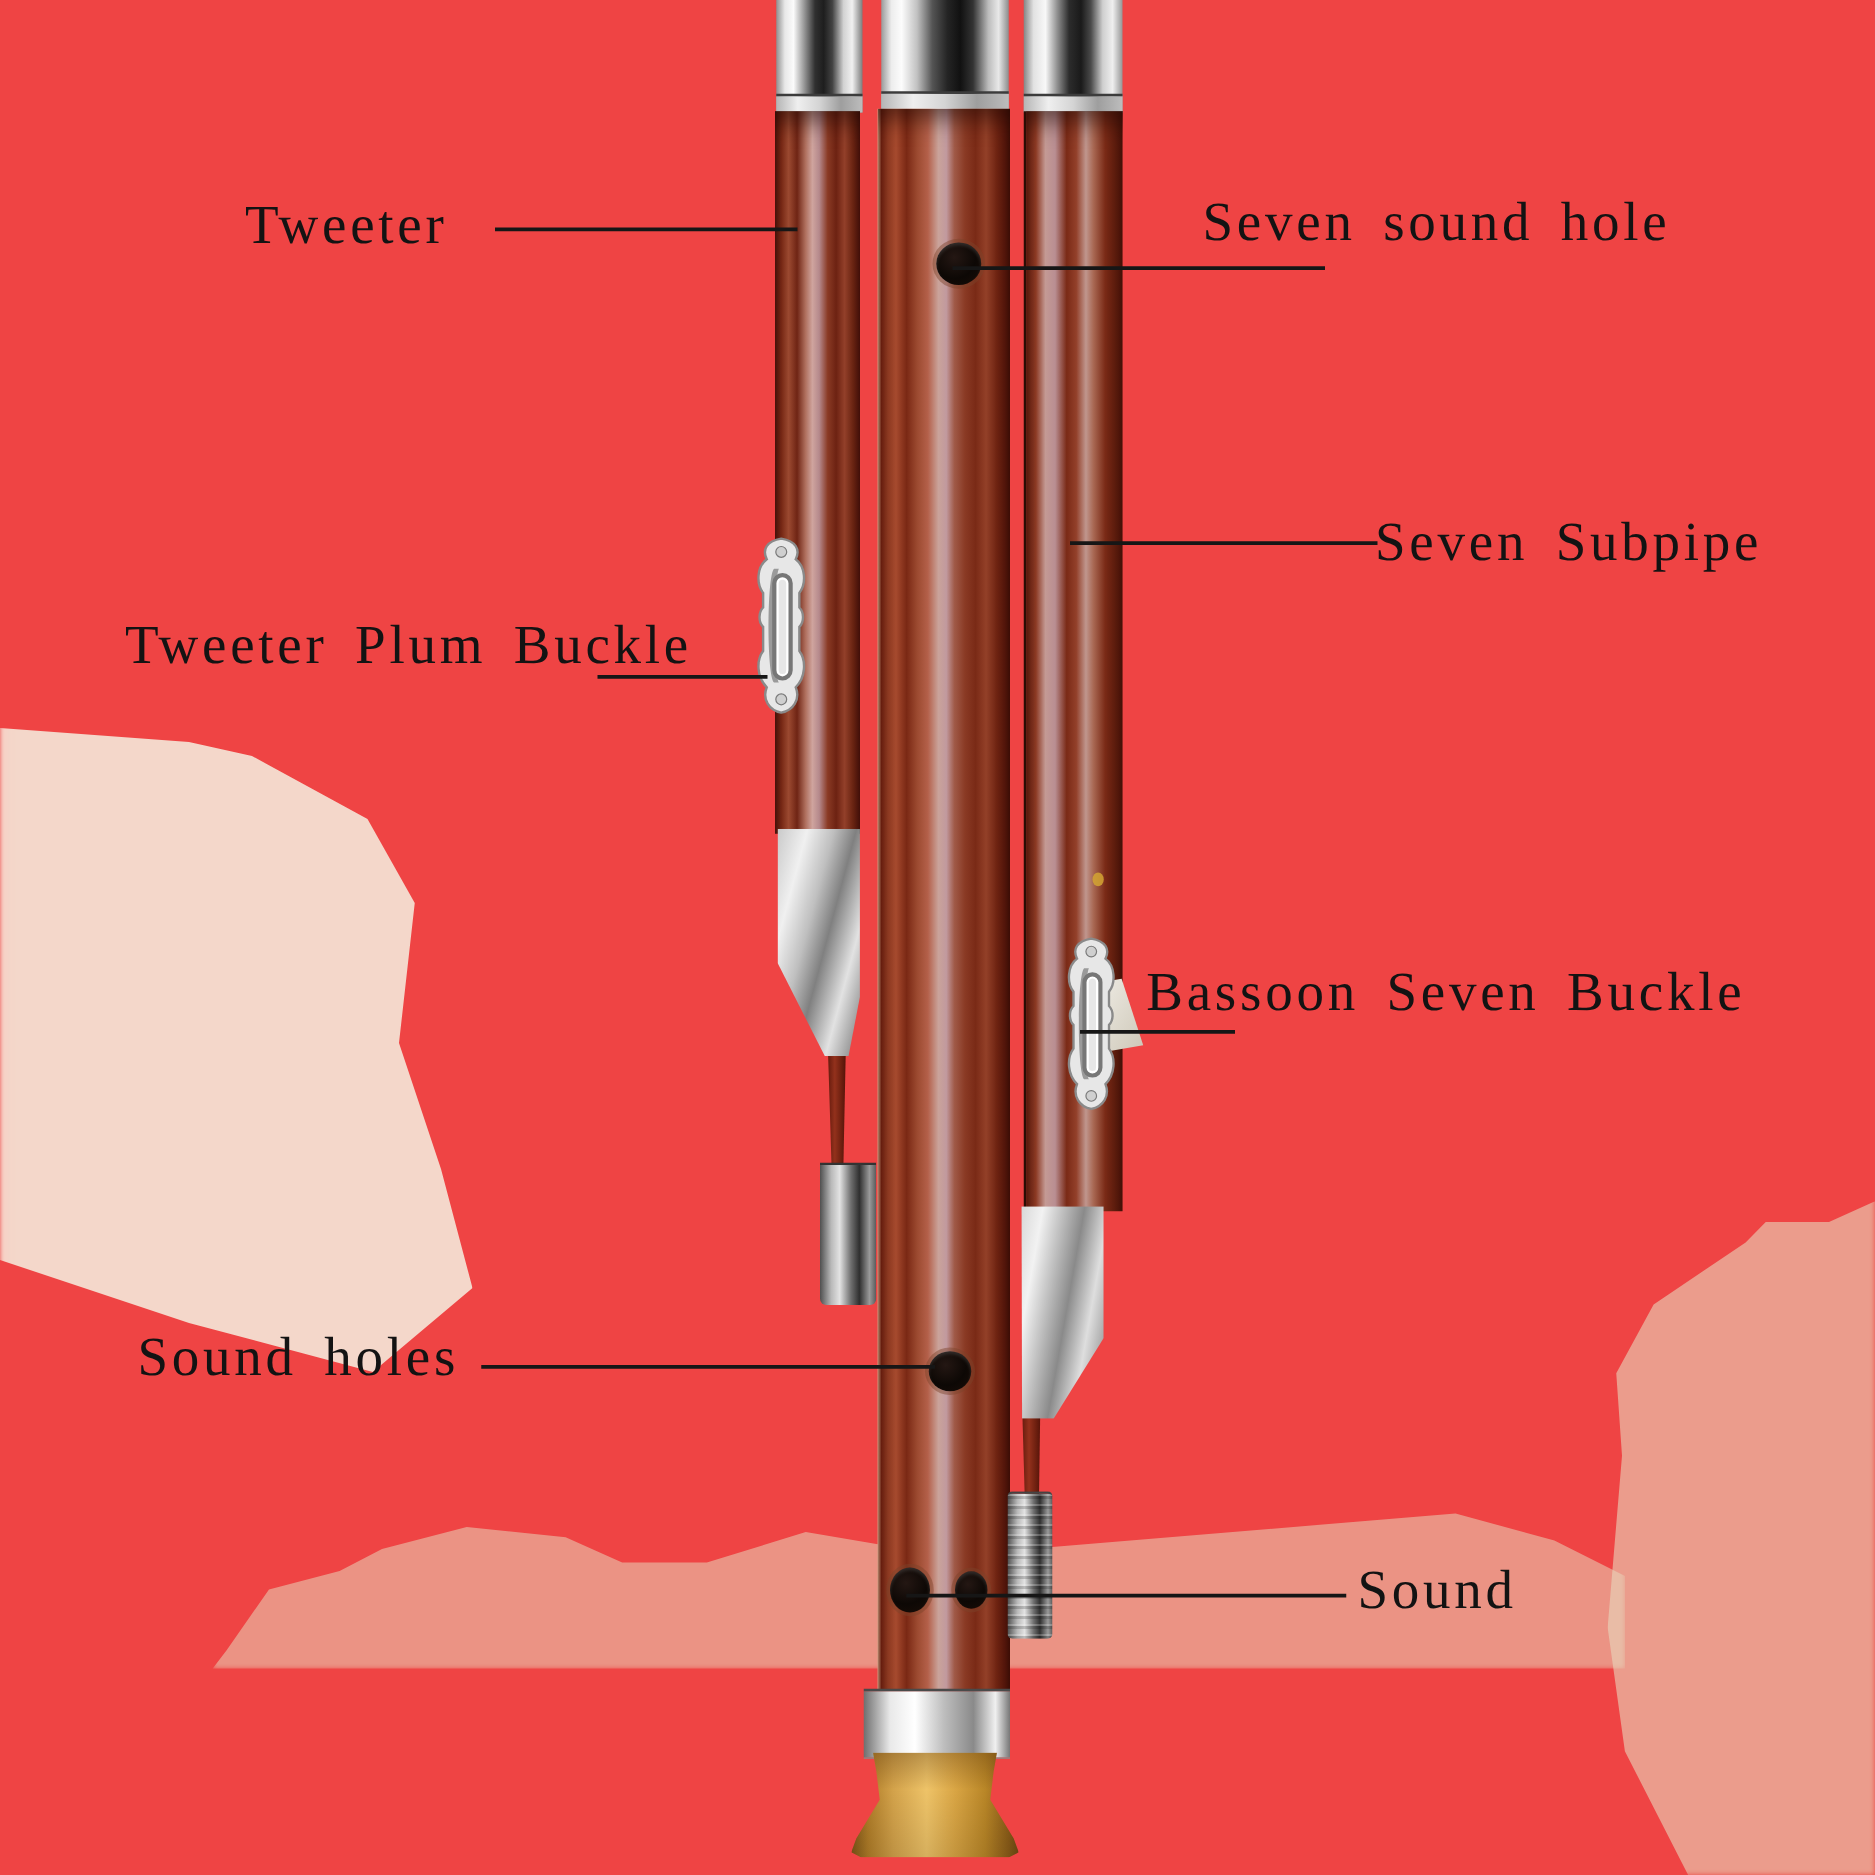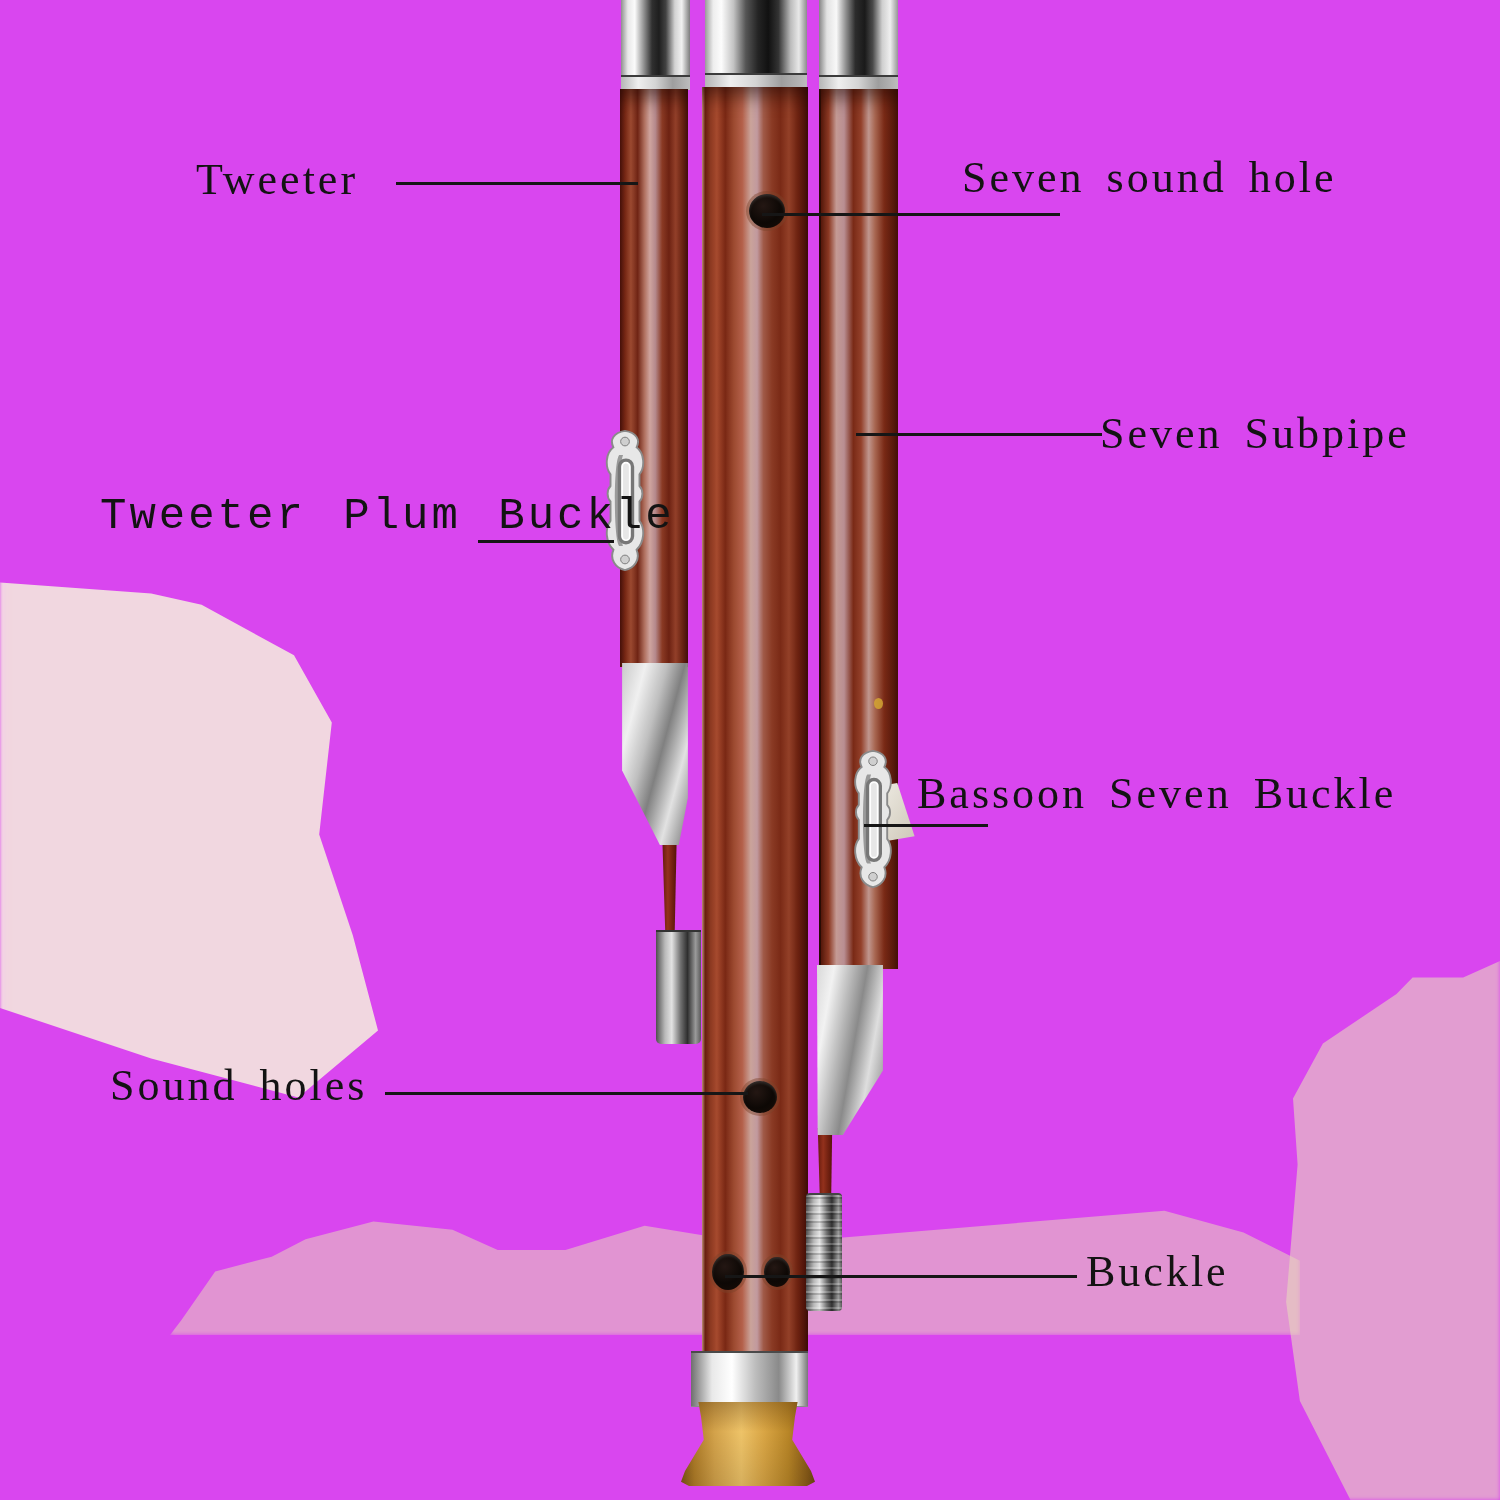--- a/index.html
+++ b/index.html
@@ -1,16 +1,16 @@
 <!DOCTYPE html>
 <html><head>
 <meta charset="utf-8">
 <style>
   html,body{margin:0;padding:0;background:#FAEADE;}
-  #canvas{position:relative;width:1500px;height:1500px;background:#d946ef;overflow:hidden;
+  #canvas{position:relative;width:1500px;height:1500px;background:#ef4444;overflow:hidden;
           font-family:"Liberation Serif","DejaVu Serif",serif;}
 
   
   .cloud{position:absolute;z-index:1;}
   .cloud-left{left:0;top:560px;width:420px;height:560px;
     background:rgba(250,243,229,0.8);
     clip-path:polygon(0 4%,36% 6%,48% 8%,70% 17%,79% 29%,76% 49%,84% 67%,90% 84%,71% 96%,36% 89%,0 80%);
     filter:blur(1.5px) drop-shadow(4px 4px 3px rgba(186,166,138,0.45));}
   .cloud-bottom{left:170px;top:1200px;width:1130px;height:135px;
     background:rgba(231,213,186,0.55);
@@ -100,21 +100,21 @@
   .line-bass{left:856px;top:433px;width:246px;}
   .line-plum{left:478px;top:540px;width:136px;}
   .line-club{left:864px;top:824px;width:124px;}
   .line-sound{left:385px;top:1092px;width:363px;}
   .line-needle{left:725px;top:1275px;width:352px;}
 
   
   .label-tweeter{left:196px;top:158px;}
   .label-seven{left:962px;top:156px;}
   .label-bass-subpipe{left:1100px;top:412px;}
-  .label-tweeter-plum{left:100px;top:494px;font-family:Liberation Mono, monospace;}
+  .label-tweeter-plum{left:100px;top:494px;}
   .label-bassoon-club{left:917px;top:772px;}
   .label-sound-hole{left:110px;top:1064px;}
   .label-needle{left:1086px;top:1250px;}
 </style>
 </head>
 <body>
 
 <div id="canvas">
 
   <div class="cloud cloud-left"></div>
@@ -172,15 +172,15 @@
   <div class="line line-club"></div>
   <div class="line line-sound"></div>
   <div class="line line-needle"></div>
 
   <div class="part-label label-tweeter">Tweeter</div>
   <div class="part-label label-seven">Seven sound hole</div>
   <div class="part-label label-bass-subpipe">Seven Subpipe</div>
   <div class="part-label label-tweeter-plum">Tweeter Plum Buckle</div>
   <div class="part-label label-bassoon-club">Bassoon Seven Buckle</div>
   <div class="part-label label-sound-hole">Sound holes</div>
-  <div class="part-label label-needle">Buckle</div>
+  <div class="part-label label-needle">Sound</div>
 
 </div>
 
 </body></html>

